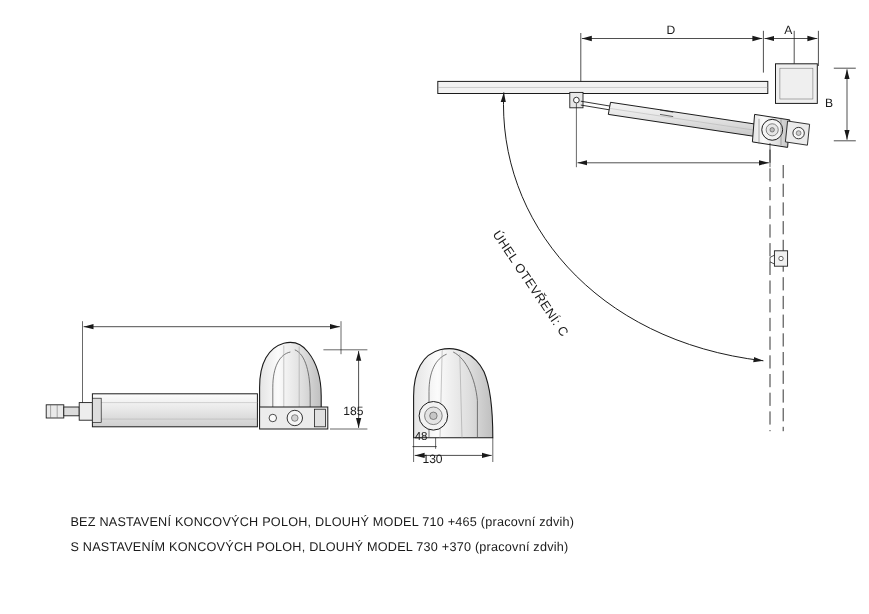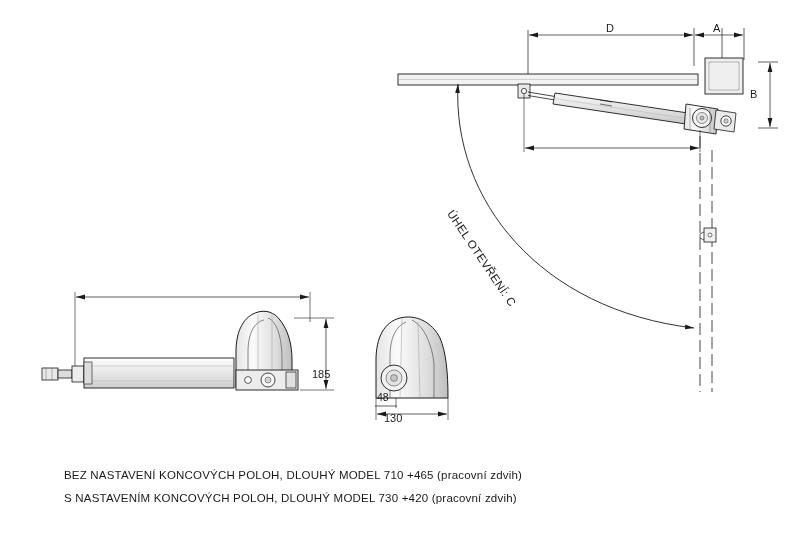--- a/index.html
+++ b/index.html
@@ -212,16 +212,16 @@
 
 
   <div class="rot-label" style="left:455px; top:208px; transform: rotate(56deg); font-size:11.5px; letter-spacing:0.4px;">ÚHEL OTEVŘENÍ: C</div>
 
   <div class="dim-label" style="left:312px; top:340px;margin-top:28px;">185</div>
   <div class="dim-label small" style="left:377px; top:391px;">48</div>
   <div class="dim-label" style="left:384px; top:412px;">130</div>
 
   <div class="note-block">
     <div class="note-line">BEZ NASTAVENÍ KONCOVÝCH POLOH, DLOUHÝ MODEL 710 +465 (pracovní zdvih)</div>
-    <div class="note-line">S NASTAVENÍM KONCOVÝCH POLOH, DLOUHÝ MODEL 730 +420 (pracovní zdvih)</div>
+    <div class="note-line">S NASTAVENÍM KONCOVÝCH POLOH, DLOUHÝ MODEL 730 +370 (pracovní zdvih)</div>
   </div>
 
 </div>
 
 </body></html>

